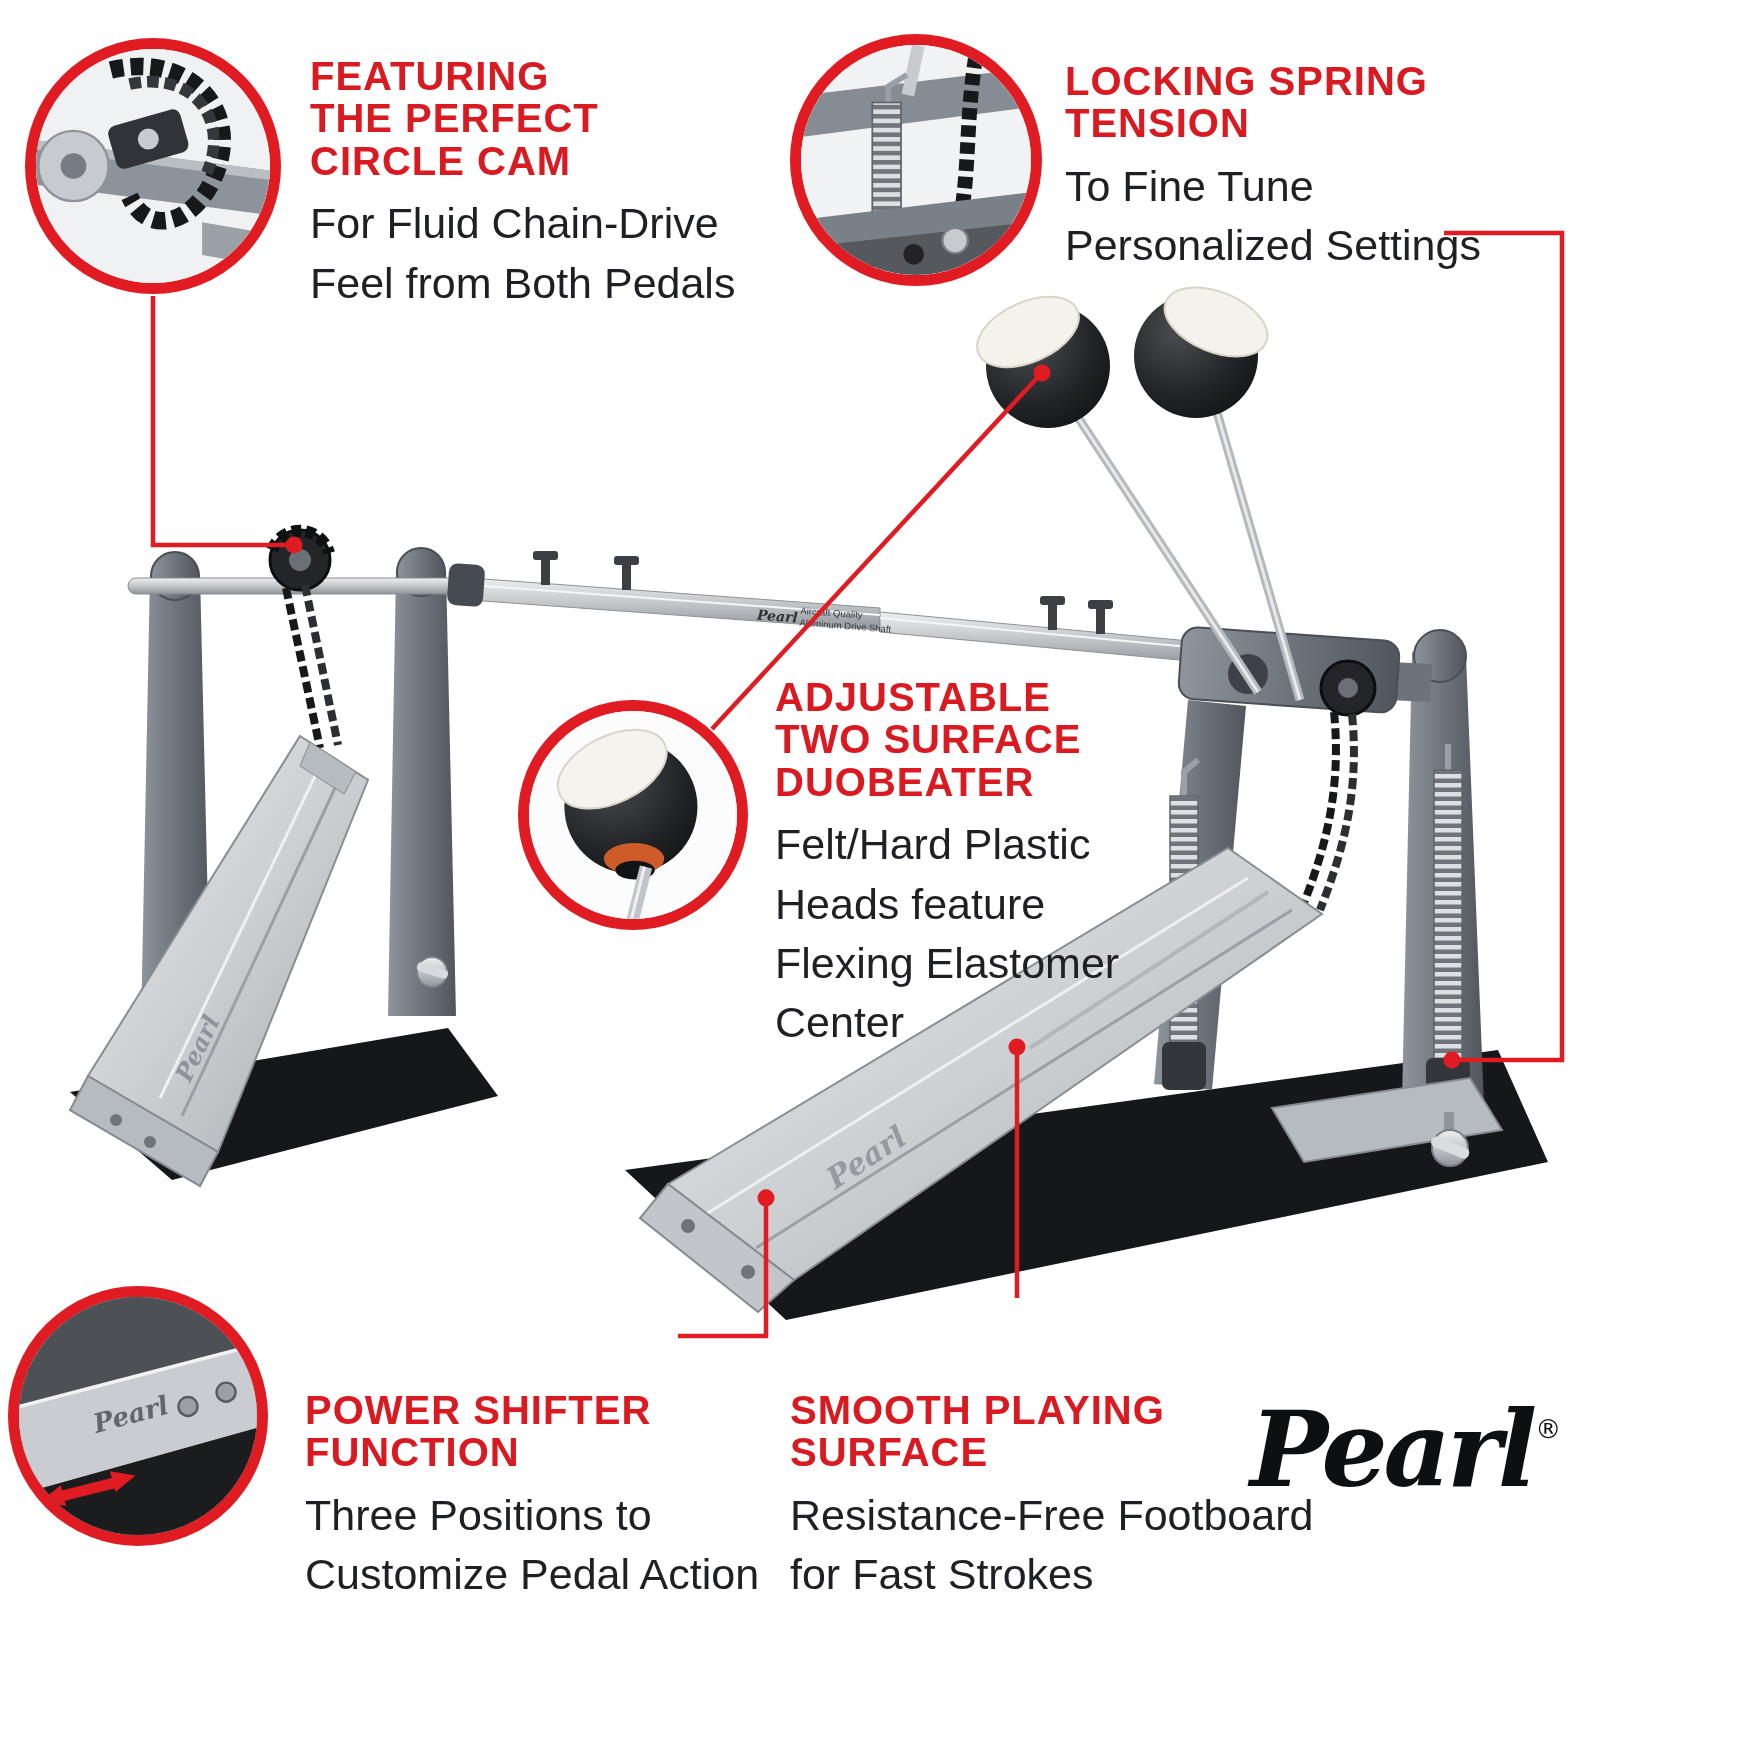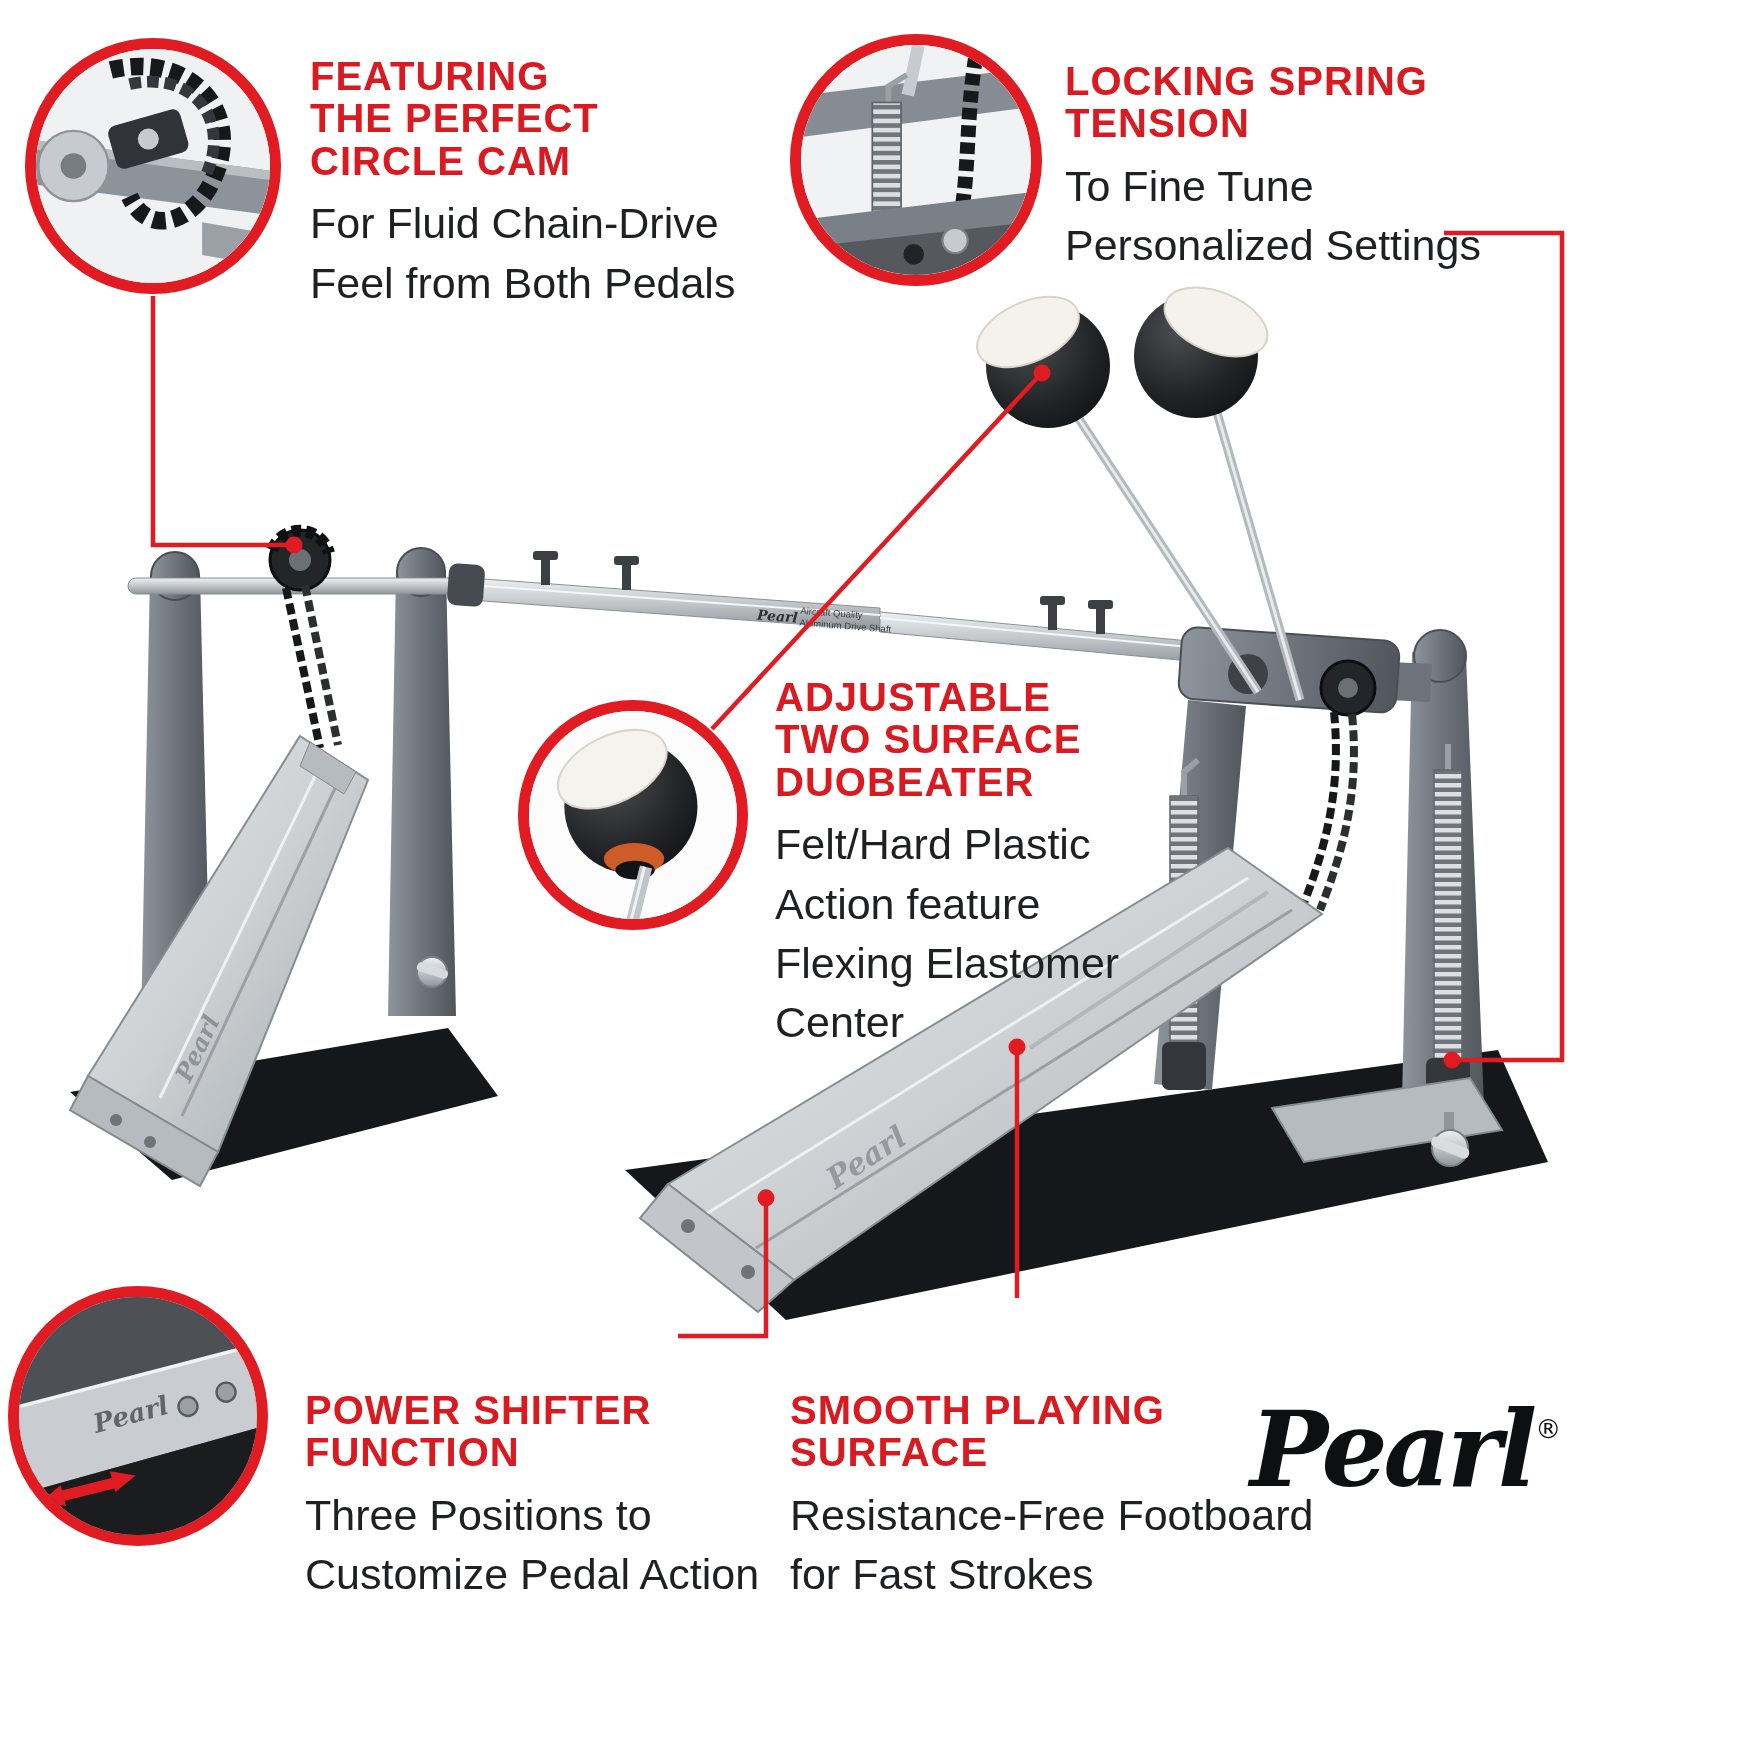--- a/index.html
+++ b/index.html
@@ -275,21 +275,21 @@
 TENSION</div>
     <div class="body">To Fine Tune
 Personalized Settings</div>
   </div>
 
   <div class="text-block" style="left:775px; top:676px;">
     <div class="heading">ADJUSTABLE
 TWO SURFACE
 DUOBEATER</div>
     <div class="body">Felt/Hard Plastic
-Action feature
+Heads feature
 Flexing Elastomer
 Center</div>
   </div>
 
   <div class="text-block" style="left:305px; top:1389px;">
     <div class="heading">POWER SHIFTER
 FUNCTION</div>
     <div class="body">Three Positions to
 Customize Pedal Action</div>
   </div>

